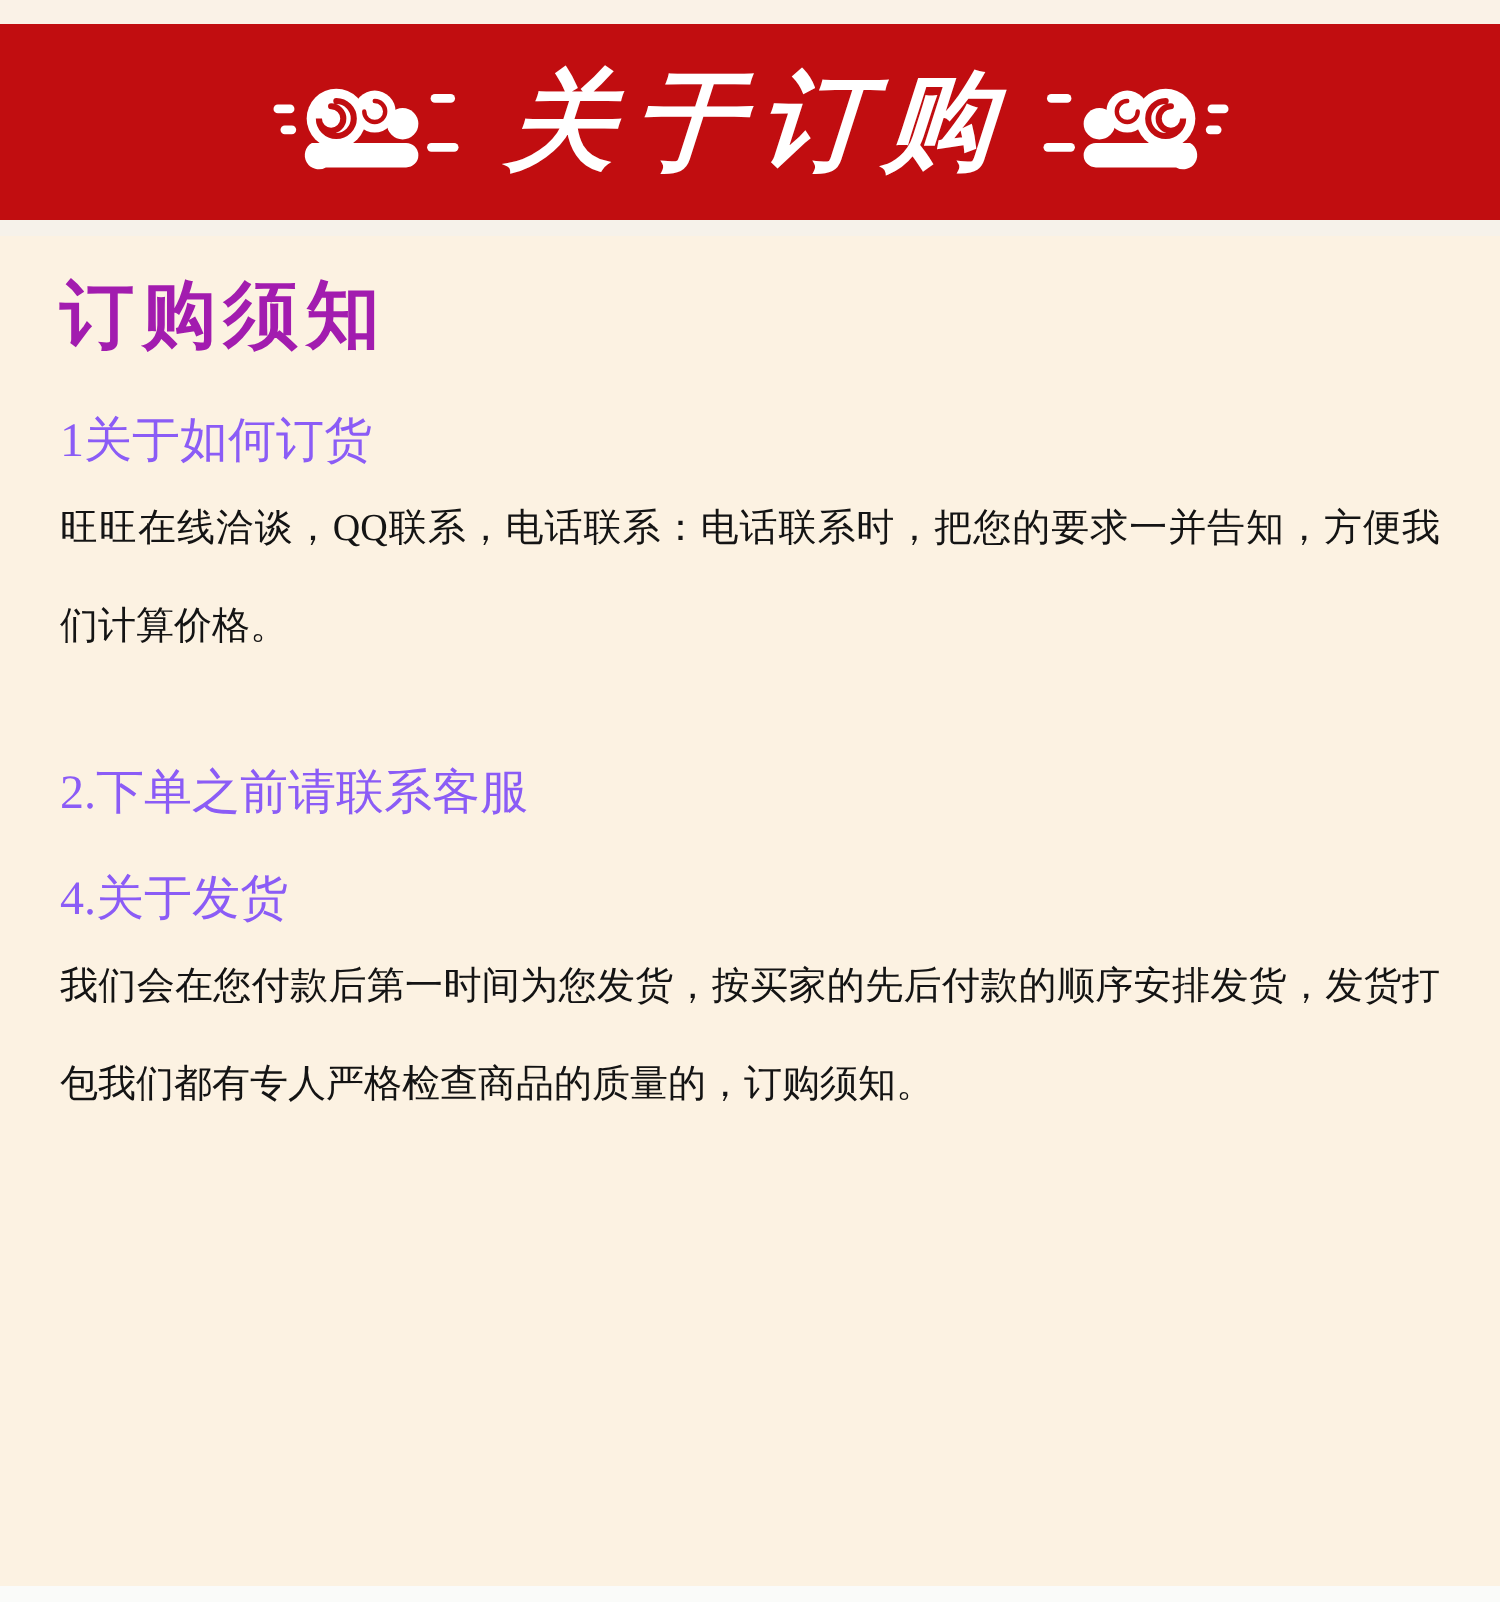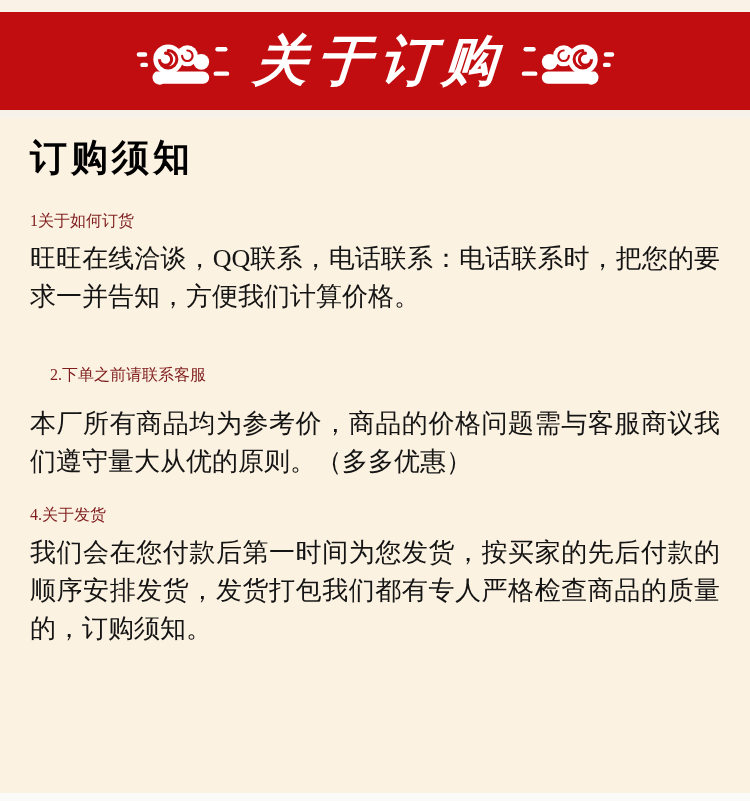--- a/index.html
+++ b/index.html
@@ -41,45 +41,45 @@
   .divider-strip { height: 8px; background: #f6f2ea; }
 
   
   .content {
     flex: 1;
     background: #fcf2e2;
     padding: 20px 30px 0 30px;
     box-sizing: border-box;
   }
   .notice-title {
-    color: #000000;
+    color: #a21caf;
     font-family: "Liberation Sans", "DejaVu Sans", sans-serif;
     font-weight: 700;
     font-size: 37px;
     line-height: 40px;
     letter-spacing: 4px;
     margin: 0 0 24px 0;
   }
   .section { margin: 0; }
   .section-heading {
-    font-size: 16px;
+    font-size: 24px;
     line-height: 38px;
-    color: #7f1d1d;
+    color: #8b5cf6;
     font-weight: 400;
     margin: 0;
   }
   .section-body {
-    font-size: 26px;
-    line-height: 38px;
+    font-size: 19px;
+    line-height: 49px;
     color: #141414;
     margin: 0;
     text-align: justify;
   }
   .section-1 { margin-bottom: 40px; }
-  .section-2 { margin-bottom: 11px; margin-left: 20px; }
+  .section-2 { margin-bottom: 11px; }
   .section-3 { margin-bottom: 15px; }
   .section-4 { margin-bottom: 16px; }
 
   
   .bottom-strip { height: 8px; background: #fafbf9; }
 </style>
 </head>
 <body>
 
 <div class="page">
@@ -129,21 +129,20 @@
     <div class="section section-1">
       <p class="section-heading">1关于如何订货</p>
       <p class="section-body">旺旺在线洽谈，QQ联系，电话联系：电话联系时，把您的要求一并告知，方便我们计算价格。</p>
     </div>
 
     <div class="section section-2">
       <p class="section-heading">2.下单之前请联系客服</p>
     </div>
 
     <div class="section section-3">
-      <p class="section-body">本厂所有商品均为参考价，商品的价格问题需与客服商议我们遵守量大从优的原则。（多多优惠）</p>
     </div>
 
     <div class="section section-4">
       <p class="section-heading">4.关于发货</p>
       <p class="section-body">我们会在您付款后第一时间为您发货，按买家的先后付款的顺序安排发货，发货打包我们都有专人严格检查商品的质量的，订购须知。</p>
     </div>
 
   </div>
 
   <div class="bottom-strip"></div>

